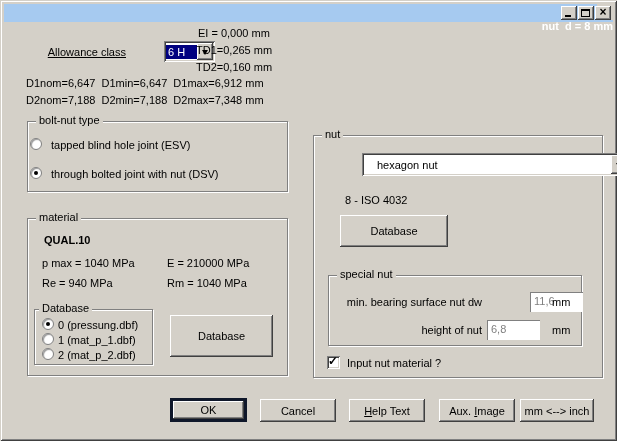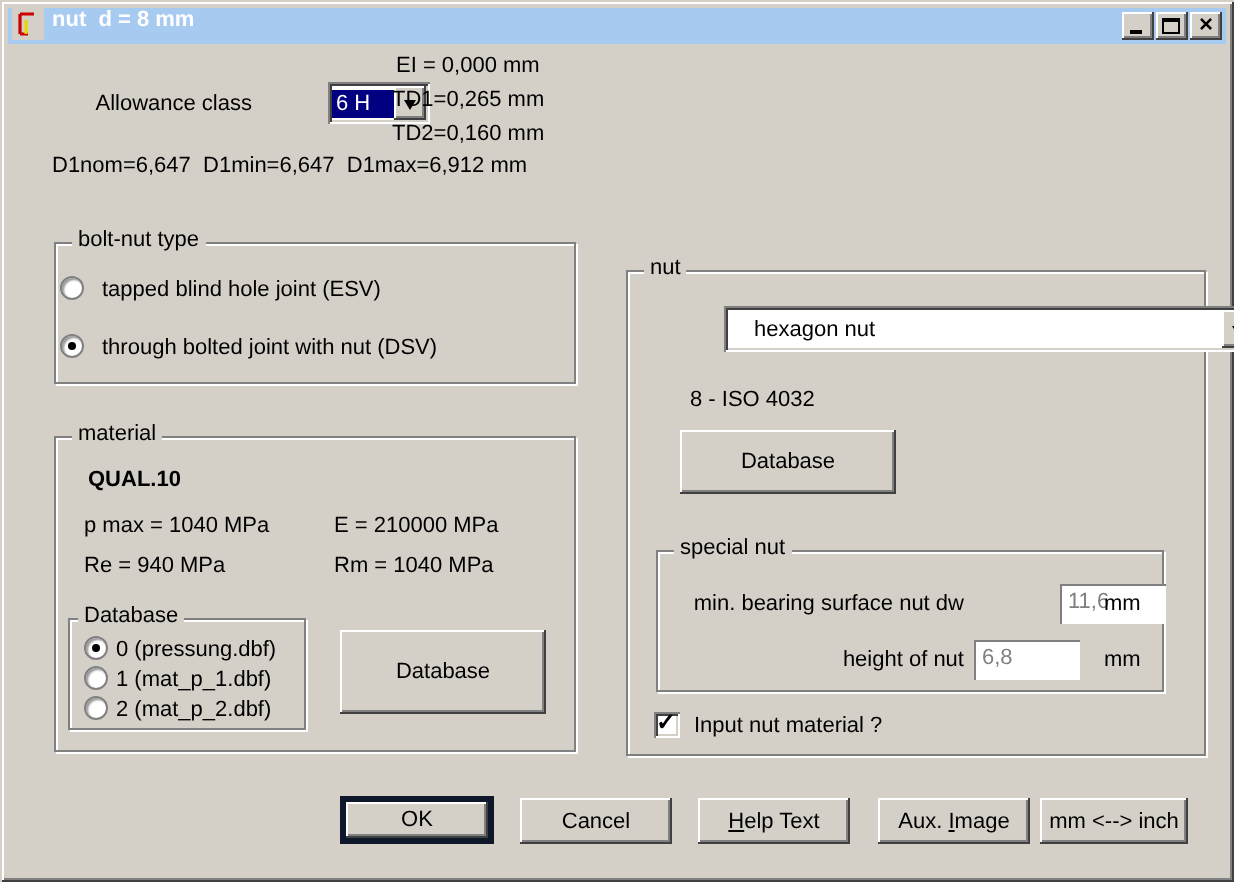--- a/index.html
+++ b/index.html
@@ -6,21 +6,21 @@
   * { box-sizing:border-box; }
   .win {
     position:relative; width:617px; height:441px; background:#d4d0c8;
     font-family:"Liberation Sans", sans-serif; font-size:11px; color:#000;
     box-shadow: inset 1px 1px 0 #d4d0c8, inset -1px -1px 0 #404040,
                 inset 2px 2px 0 #ffffff, inset -2px -2px 0 #808080;
     overflow:hidden;
   }
   .titlebar {
     position:absolute; left:4px; top:4px; right:4px; height:18px;
-    background:#a6caf0; display:flex; align-items:flex-start;
+    background:#a6caf0; display:flex; align-items:flex-end;flex-direction:column;
   }
   .app-icon { width:16px; height:16px; margin-left:2px; background:#d4d0c8; flex:0 0 auto; }
   .title-text { color:#ffffff; font-weight:bold; margin-left:4px; white-space:pre; }
   .wbtn {
     position:absolute; width:16px; height:14px; top:6px; background:#d4d0c8;
     box-shadow: inset -1px -1px 0 #404040, inset 1px 1px 0 #ffffff,
                 inset -2px -2px 0 #808080, inset 2px 2px 0 #d4d0c8;
   }
   .glyph-min { position:absolute; left:4px; bottom:3px; width:6px; height:2px; background:#000; }
   .glyph-max { position:absolute; left:3px; top:3px; width:9px; height:8px; border:1px solid #000; border-top-width:2px; }
@@ -108,31 +108,32 @@
   <div class="wbtn" style="left:561px;">
       <span class="glyph-min"></span>
     </div>
   <div class="wbtn" style="left:578px;">
       <span class="glyph-max"></span>
     </div>
   <div class="wbtn" style="left:595px;">
       <span class="glyph-close">×</span>
     </div>
 
-  <div class="txt right" style="left:30px; top:46px; width:96px;">Allowance class</div>
+  <div class="txt right" style="left:30px; top:46px; width:96px;text-decoration:underline;">Allowance class</div>
   <div class="combo" style="left:128px; top:41px; width:51px; height:21px;">
     <span class="combo-value selected">6 H</span>
     <span class="combo-arrow-btn">
         <span class="arrow-down"></span>
       </span>
   </div>
   <div class="txt" style="left:198px; top:27px;">EI = 0,000 mm</div>
   <div class="txt" style="left:196px; top:44px;">TD1=0,265 mm</div>
   <div class="txt" style="left:196px; top:61px;">TD2=0,160 mm</div>
   <div class="txt" style="left:26px; top:77px;">D1nom=6,647  D1min=6,647  D1max=6,912 mm</div>
+  <div class="txt" style="left:26px; top:94px;">D2nom=7,188  D2min=7,188  D2max=7,348 mm</div>
 
   <div class="group" style="left:27px; top:121px; width:261px; height:71px;">
     <span class="group-label">bolt-nut type</span>
   </div>
   <div class="radio" style="left:30px; top:138px;"></div>
   <div class="txt" style="left:51px; top:139px;">tapped blind hole joint (ESV)</div>
   <div class="radio selected" style="left:30px; top:167px;"></div>
   <div class="txt" style="left:51px; top:168px;">through bolted joint with nut (DSV)</div>
 
   <div class="group" style="left:27px; top:218px; width:261px; height:158px;">

